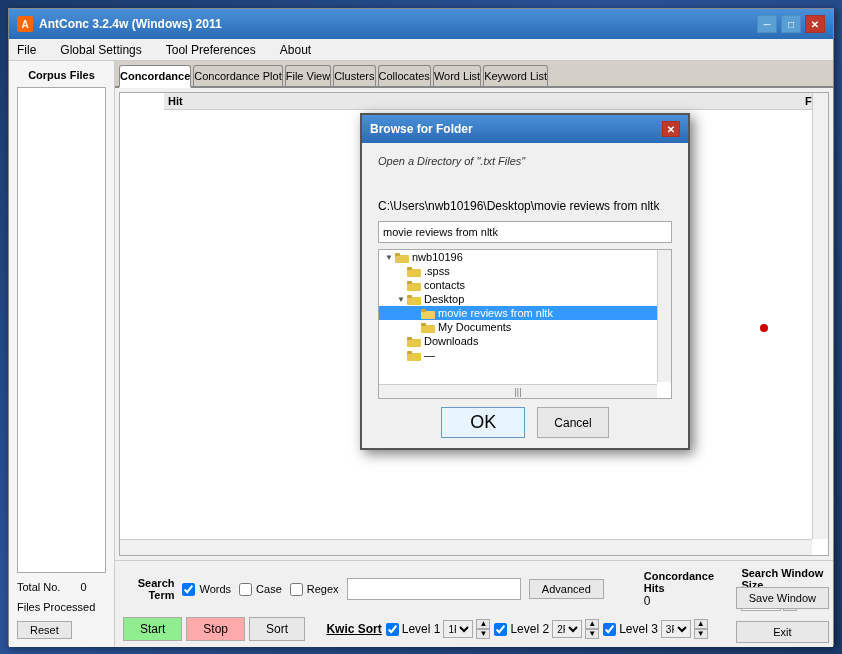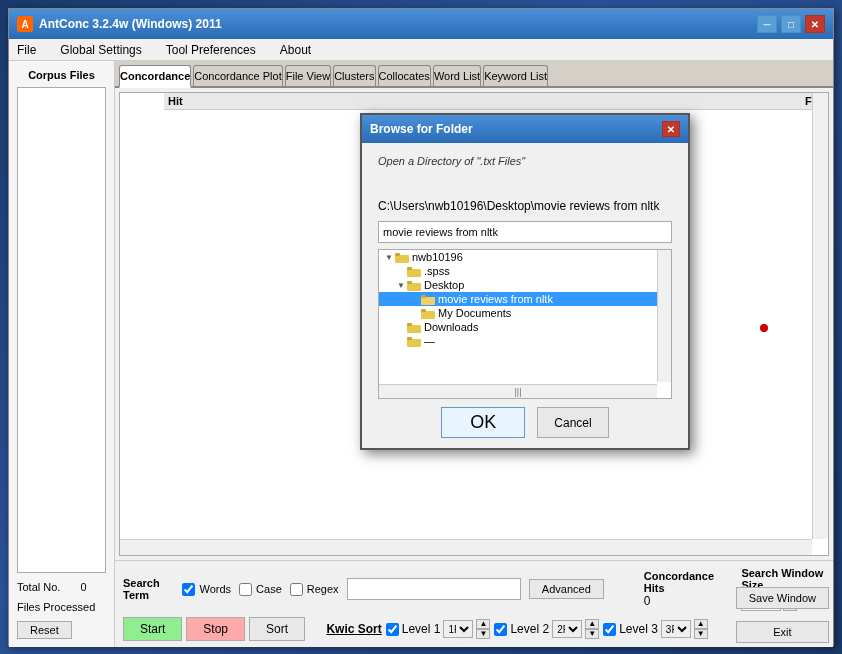--- a/index.html
+++ b/index.html
@@ -220,21 +220,21 @@
       padding: 6px 8px;
       background: #f0f0f0;
       border-top: 1px solid #ccc;
     }
     .search-row {
       display: flex;
       align-items: center;
       gap: 8px;
       margin-bottom: 6px;
     }
-    .search-label { font-size: 11px; font-weight: bold; color: #000; }
+    .search-label { font-size: 11px; font-weight: bold; color: #000; text-align: right; }
     .checkbox-group {
       display: flex;
       align-items: center;
       gap: 4px;
       font-size: 11px;
     }
     .search-input {
       width: 220px;
       height: 22px;
       border: 1px solid #aaa;
@@ -576,20 +576,31 @@
                 <div class="tree-item">
                   <span class="tree-indent" style="width:16px"></span>
                   <span class="tree-arrow"> </span>
                   <span class="folder-icon">
                     <svg viewBox="0 0 14 11">
                         <rect x="0" y="3" width="14" height="8" rx="1" fill="#e8c84a"></rect>
                         <rect x="0" y="1" width="5" height="3" rx="1" fill="#c8a830"></rect>
                       </svg>
                   </span>
                   <span>.spss</span>
+                </div>
+                <div class="tree-item">
+                  <span class="tree-indent" style="width:16px"></span>
+                  <span class="tree-arrow"> </span>
+                  <span class="folder-icon">
+                    <svg viewBox="0 0 14 11">
+                        <rect x="0" y="3" width="14" height="8" rx="1" fill="#e8c84a"></rect>
+                        <rect x="0" y="1" width="5" height="3" rx="1" fill="#c8a830"></rect>
+                      </svg>
+                  </span>
+                  <span>contacts</span>
                 </div>
                 <div class="tree-item">
                   <span class="tree-indent" style="width:16px"></span>
                   <span class="tree-arrow">▼</span>
                   <span class="folder-icon">
                     <svg viewBox="0 0 14 11">
                         <rect x="0" y="3" width="14" height="8" rx="1" fill="#e8c84a"></rect>
                         <rect x="0" y="1" width="5" height="3" rx="1" fill="#c8a830"></rect>
                       </svg>
                   </span>

